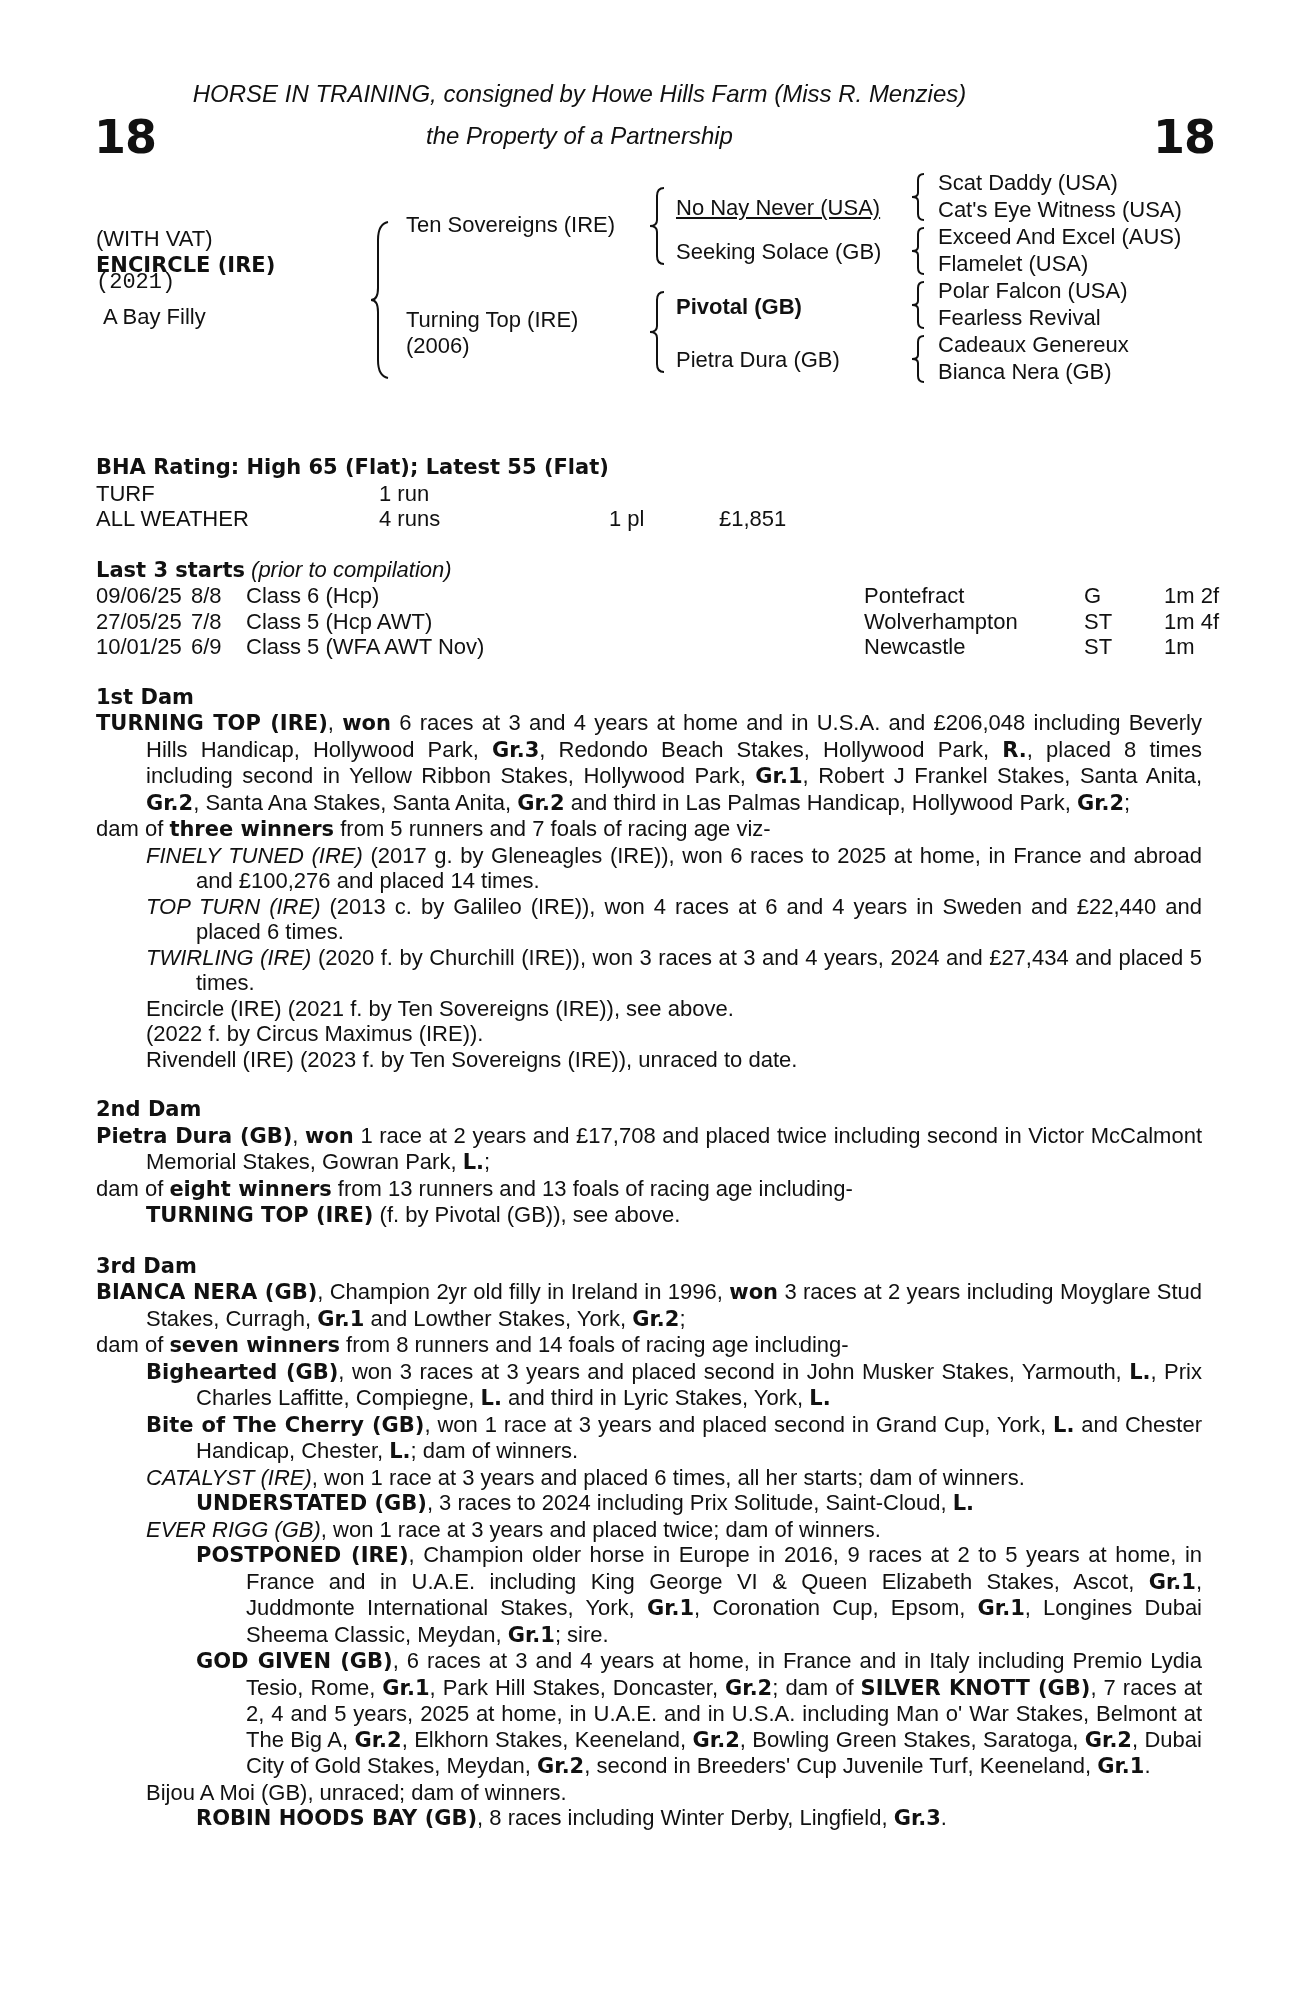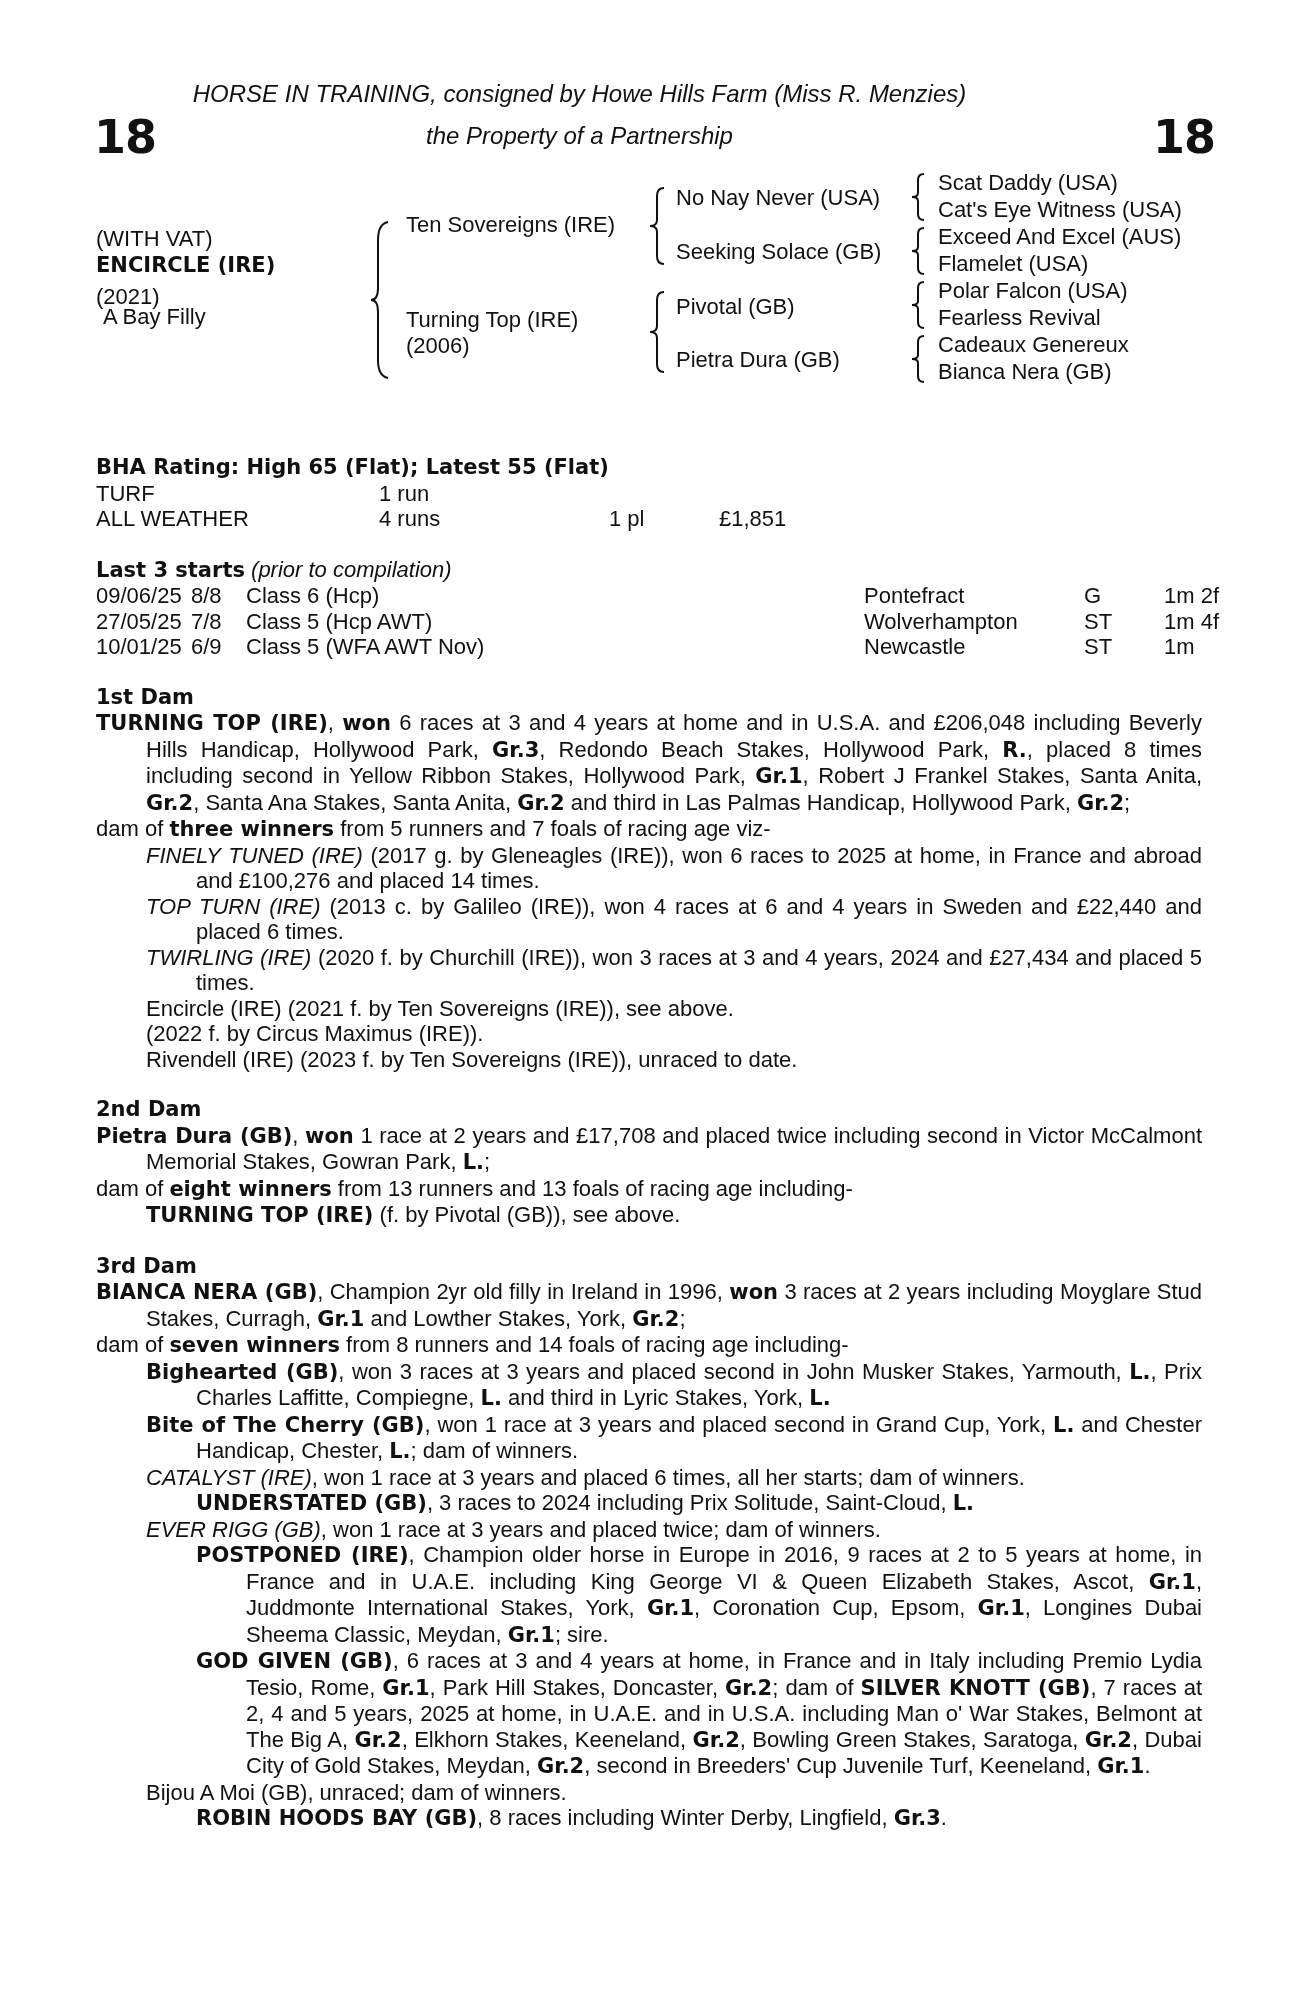--- a/index.html
+++ b/index.html
@@ -50,21 +50,21 @@
 <body>
 
 <div id="lot-left" class="lot-num">18</div>
 <div id="lot-right" class="lot-num">18</div>
 <div id="hdr1" class="header-line">HORSE IN TRAINING, consigned by Howe Hills Farm (Miss R. Menzies)</div>
 <div id="hdr2" class="header-line">the Property of a Partnership</div>
 
 <div>
   <div class="ped" style="left:96px; top:226px;">(WITH VAT)</div>
   <div class="ped heavy" style="left:96px; top:252px; font-size:21px;">ENCIRCLE (IRE)</div>
-  <div class="ped" style="left:96px; top:284px;">(2021)</div>
+  <div class="ped" style="left:96px; top:270px;font-family:Liberation Mono, monospace;">(2021)</div>
   <div class="ped" style="left:96px; top:304px;margin-left:7px;">A Bay Filly</div>
 
   <div class="brace" style="left:370px; top:220px;">
     <svg width="22" height="160" viewBox="0 0 22 160">
         <path d="M18 2 Q8 4 8 20 L8 68 Q8 80 1 80 Q8 80 8 92 L8 140 Q8 156 18 158" fill="none" stroke="#111" stroke-width="2"></path>
       </svg>
   </div>
 
   <div class="ped" style="left:406px; top:212px;">Ten Sovereigns (IRE)</div>
   <div class="ped" style="left:406px; top:307px;">Turning Top (IRE)</div>
@@ -75,23 +75,23 @@
         <path d="M16 2 Q9 2 9 10 L9 34 Q9 40 2 40 Q9 40 9 46 L9 70 Q9 78 16 78" fill="none" stroke="#111" stroke-width="2"></path>
       </svg>
   </div>
 
   <div class="brace" style="left:648px; top:290px;">
     <svg width="18" height="84" viewBox="0 0 18 84">
         <path d="M16 2 Q9 2 9 10 L9 36 Q9 42 2 42 Q9 42 9 48 L9 74 Q9 82 16 82" fill="none" stroke="#111" stroke-width="2"></path>
       </svg>
   </div>
 
-  <div class="ped" style="left:676px; top:185px;">No Nay Never (USA)</div>
+  <div class="ped" style="left:676px; top:195px;text-decoration:underline;">No Nay Never (USA)</div>
   <div class="ped" style="left:676px; top:239px;">Seeking Solace (GB)</div>
-  <div class="ped" style="left:676px; top:294px;">Pivotal (GB)</div>
+  <div class="ped" style="left:676px; top:294px;font-weight:bold;">Pivotal (GB)</div>
   <div class="ped" style="left:676px; top:347px;">Pietra Dura (GB)</div>
 
   <div class="brace" style="left:910px; top:172px;">
     <svg width="16" height="50" viewBox="0 0 16 50">
         <path d="M14 2 Q8 2 8 8 L8 21 Q8 25 2 25 Q8 25 8 29 L8 42 Q8 48 14 48" fill="none" stroke="#111" stroke-width="2"></path>
       </svg>
   </div>
   <div class="brace" style="left:910px; top:226px;">
     <svg width="16" height="50" viewBox="0 0 16 50">
         <path d="M14 2 Q8 2 8 8 L8 21 Q8 25 2 25 Q8 25 8 29 L8 42 Q8 48 14 48" fill="none" stroke="#111" stroke-width="2"></path>

